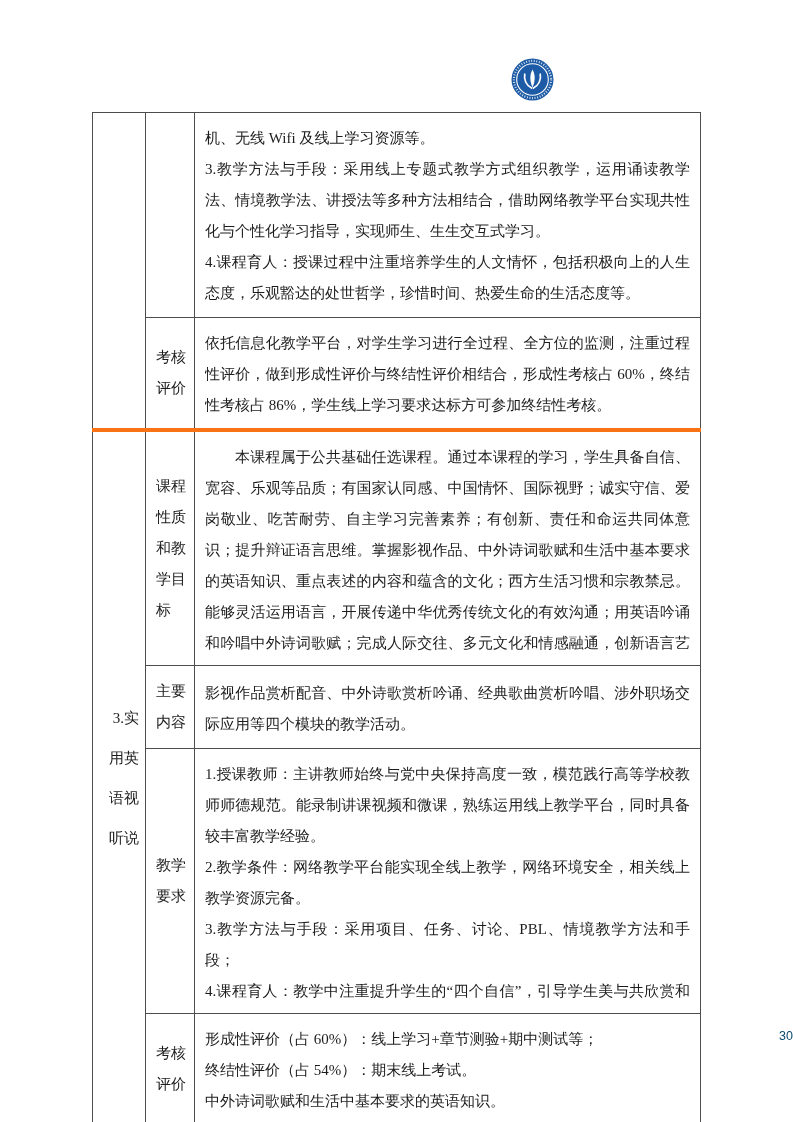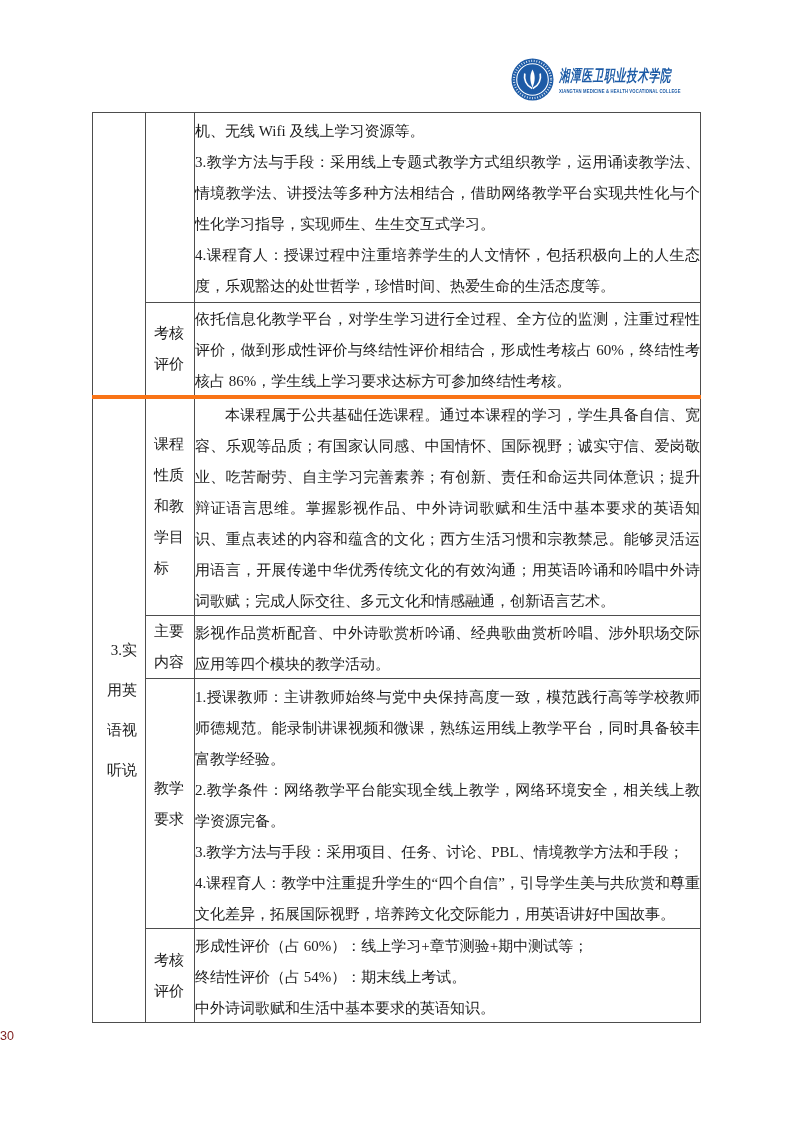--- a/index.html
+++ b/index.html
@@ -22,61 +22,57 @@
     font-family:"Liberation Sans","DejaVu Sans",sans-serif;font-weight:bold;
   }
   
   table.doc{
     position:absolute;left:92px;top:112px;width:608px;
     border-collapse:collapse;table-layout:fixed;
   }
   table.doc td{
     border:1px solid #4d4d4d;
     font-size:15px;line-height:31px;
-    vertical-align:middle;padding:0;margin-top:18px;
+    vertical-align:middle;padding:10px;margin-top:18px;
   }
   tr.section-start td{border-top:4px solid #f97316;}
   td.c3{vertical-align:top;padding:2px 8px 0 9px;}
   td.c3 .box{overflow:hidden;}
   td.c3 p{
     margin:0;text-align:justify;text-justify:inter-ideograph;
     word-break:break-all;
   }
   td.c3 p.indent{text-indent:2em;}
   .hdr{
     width:32px;margin:0 auto;text-align:left;line-height:31px;
     word-break:break-all;
   }
   .vlabel{
     width:36px;margin:0 auto;text-align:right;line-height:40px;
     word-break:break-all;
   }
   
   .page-number{
-    position:absolute;left:0;right:0;top:1029px;text-align:left;
-    font-size:12.5px;color:#7f1d1d;
+    position:absolute;left:0;right:0;top:1029px;text-align:right;
+    font-size:12.5px;color:#0c4a6e;
     font-family:"Liberation Sans","DejaVu Sans",sans-serif;
   }
 </style>
 </head>
 <body>
 
 <div class="logo">
   <svg width="43" height="43" viewBox="0 0 43 43">
     <circle cx="21.5" cy="21.5" r="21" fill="#1d5ba6"></circle>
     <circle cx="21.5" cy="21.5" r="18.6" fill="none" stroke="#ffffff" stroke-width="2.2" stroke-dasharray="0.9 1.7" opacity="0.85"></circle>
     <circle cx="21.5" cy="21.5" r="15.8" fill="none" stroke="#ffffff" stroke-width="1.1"></circle>
     <path d="M21.5 11.5 C18.6 16.5 18.6 23 21.5 29.5 C24.4 23 24.4 16.5 21.5 11.5 Z" fill="#ffffff"></path>
     <path d="M13.8 15.5 C12.6 21.5 15.2 27.8 21.2 30.6" fill="none" stroke="#ffffff" stroke-width="1.7"></path>
     <path d="M29.2 15.5 C30.4 21.5 27.8 27.8 21.8 30.6" fill="none" stroke="#ffffff" stroke-width="1.7"></path>
   </svg>
-  <div class="logo-text">
-    <div class="logo-cn">湘潭医卫职业技术学院</div>
-    <div class="logo-en">XIANGTAN MEDICINE &amp; HEALTH VOCATIONAL COLLEGE</div>
-  </div>
 </div>
 
 <table class="doc">
   <colgroup>
       <col style="width:53px">
       <col style="width:49px">
       <col style="width:506px">
     </colgroup>
 
   <tbody>

